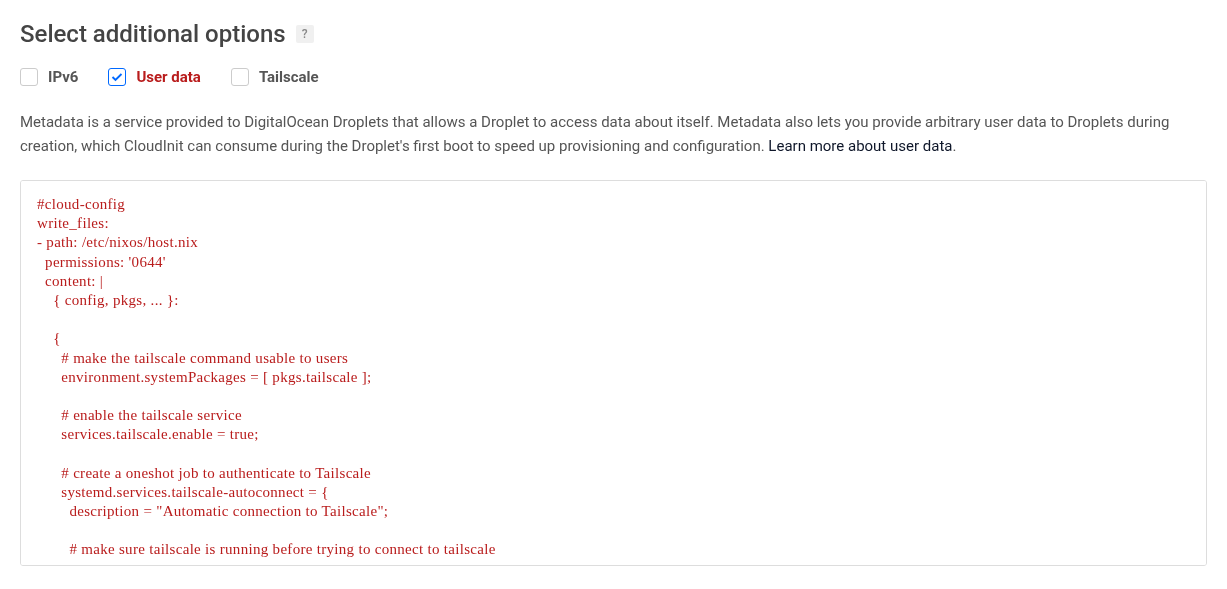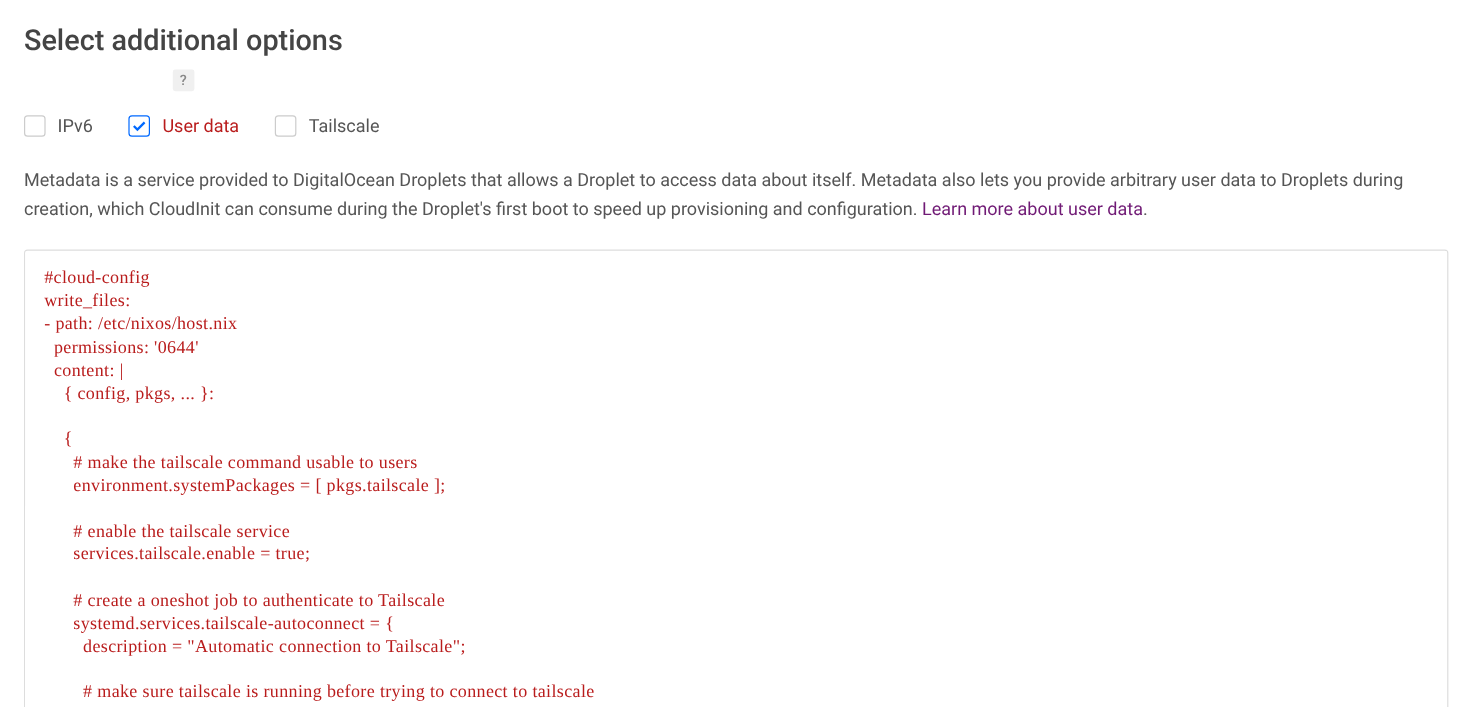--- a/index.html
+++ b/index.html
@@ -15,39 +15,39 @@
       width: 1227px;
     }
     .section-title {
       font-size: 24px;
       font-weight: 500;
       color: #444;
       display: inline-flex;
       align-items: center;
       gap: 10px;
       margin-bottom: 20px;
-      flex-direction: column;
     }
     .help-badge {
       display: inline-flex;
       align-items: center;
       justify-content: center;
       width: 18px;
       height: 18px;
       background: #f0f0f0;
       color: #888;
       font-size: 12px;
       border-radius: 2px;
       cursor: pointer;
     }
     .options-row {
       display: flex;
       gap: 30px;
       align-items: center;
       margin-bottom: 24px;
+      font-weight: bold;
     }
     .checkbox-option {
       display: inline-flex;
       align-items: center;
       gap: 10px;
       cursor: pointer;
     }
     .checkbox {
       width: 18px;
       height: 18px;
@@ -76,21 +76,21 @@
     .checkbox-label.active {
       color: #b91c1c;
     }
     .description {
       font-size: 15px;
       line-height: 1.6;
       color: #555;
       margin-bottom: 22px;
     }
     .description a {
-      color: #701a75;
+      color: #0f172a;
       text-decoration: none;
     }
     .userdata-box {
       width: 100%;
       height: 386px;
       border: 1px solid #ddd;
       border-radius: 3px;
       position: relative;
       overflow: hidden;
     }

